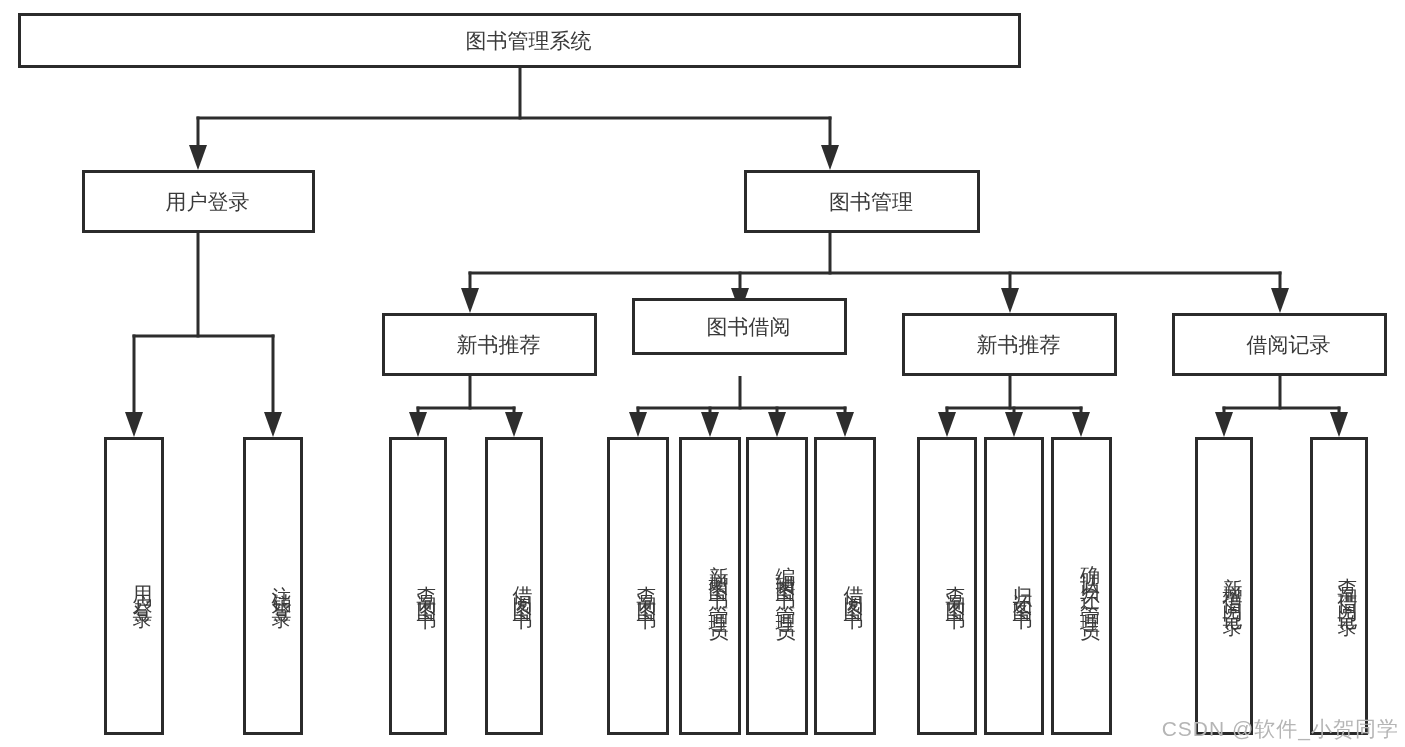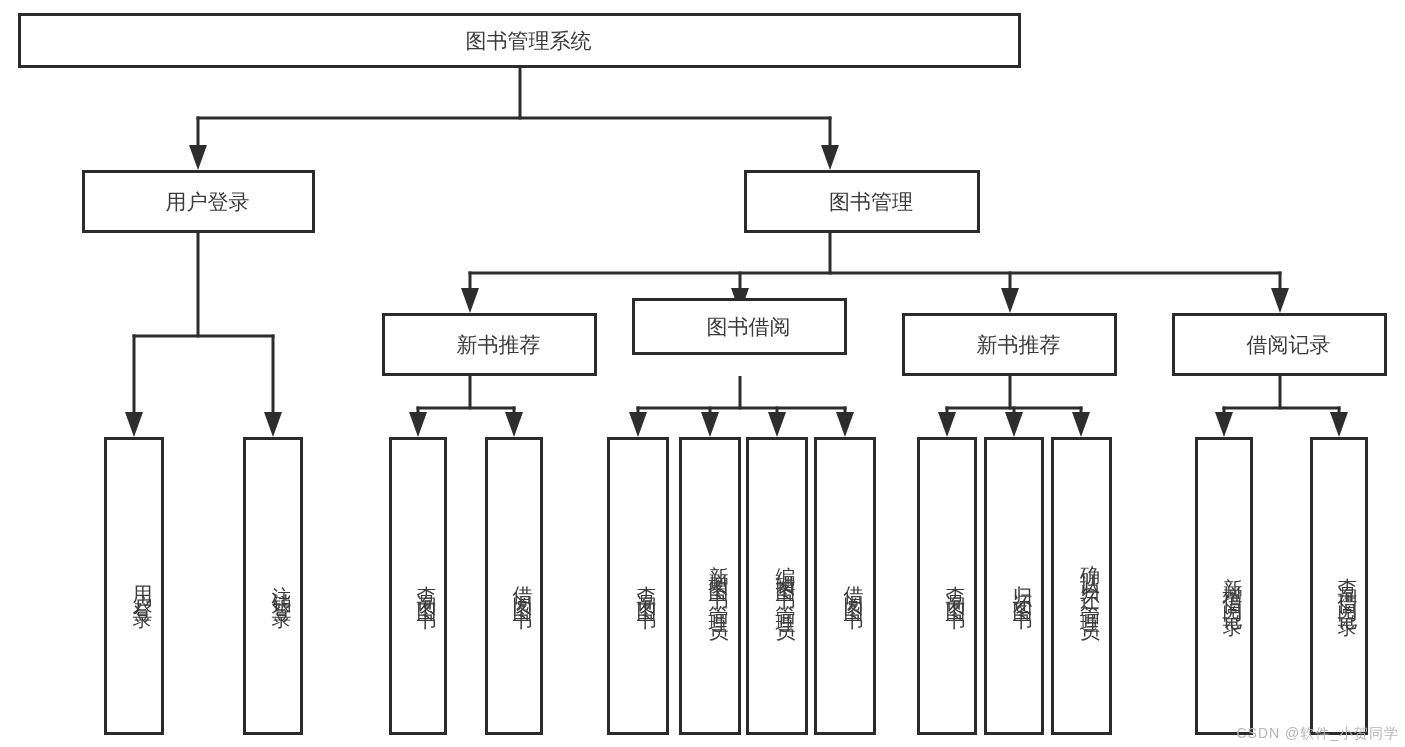--- a/index.html
+++ b/index.html
@@ -39,21 +39,21 @@
     text-orientation: mixed;
     font-size: 20px;
     letter-spacing: 8px;
     line-height: 1;
     color: #3a3a3a;
   }
   .watermark {
     position: absolute;
     right: 6px;
     bottom: 4px;
-    font-size: 14px;
+    font-size: 21px;
     color: #b5b5b5;
     letter-spacing: 1px;
     white-space: nowrap;
     z-index: 5;
   }
 </style>
 </head>
 <body>
 
 <div class="canvas">

